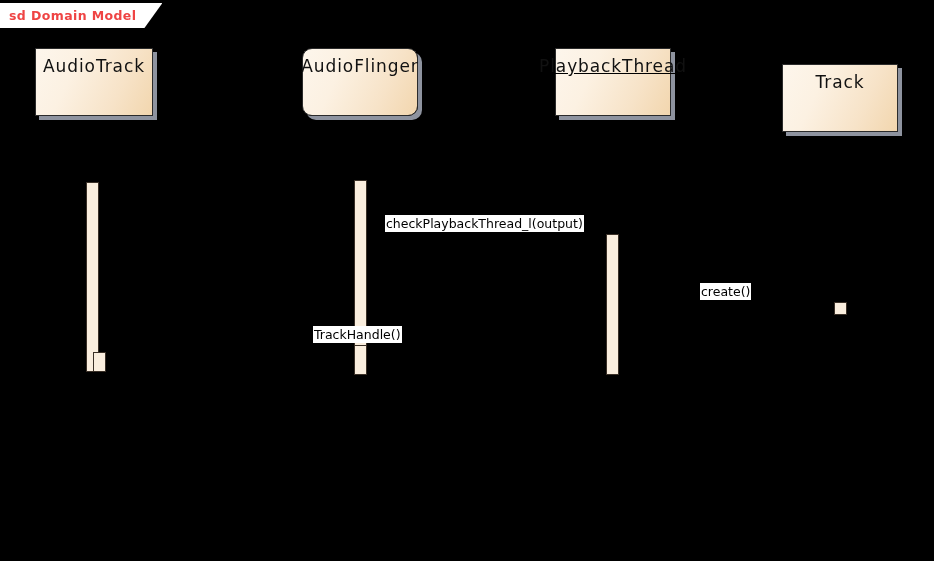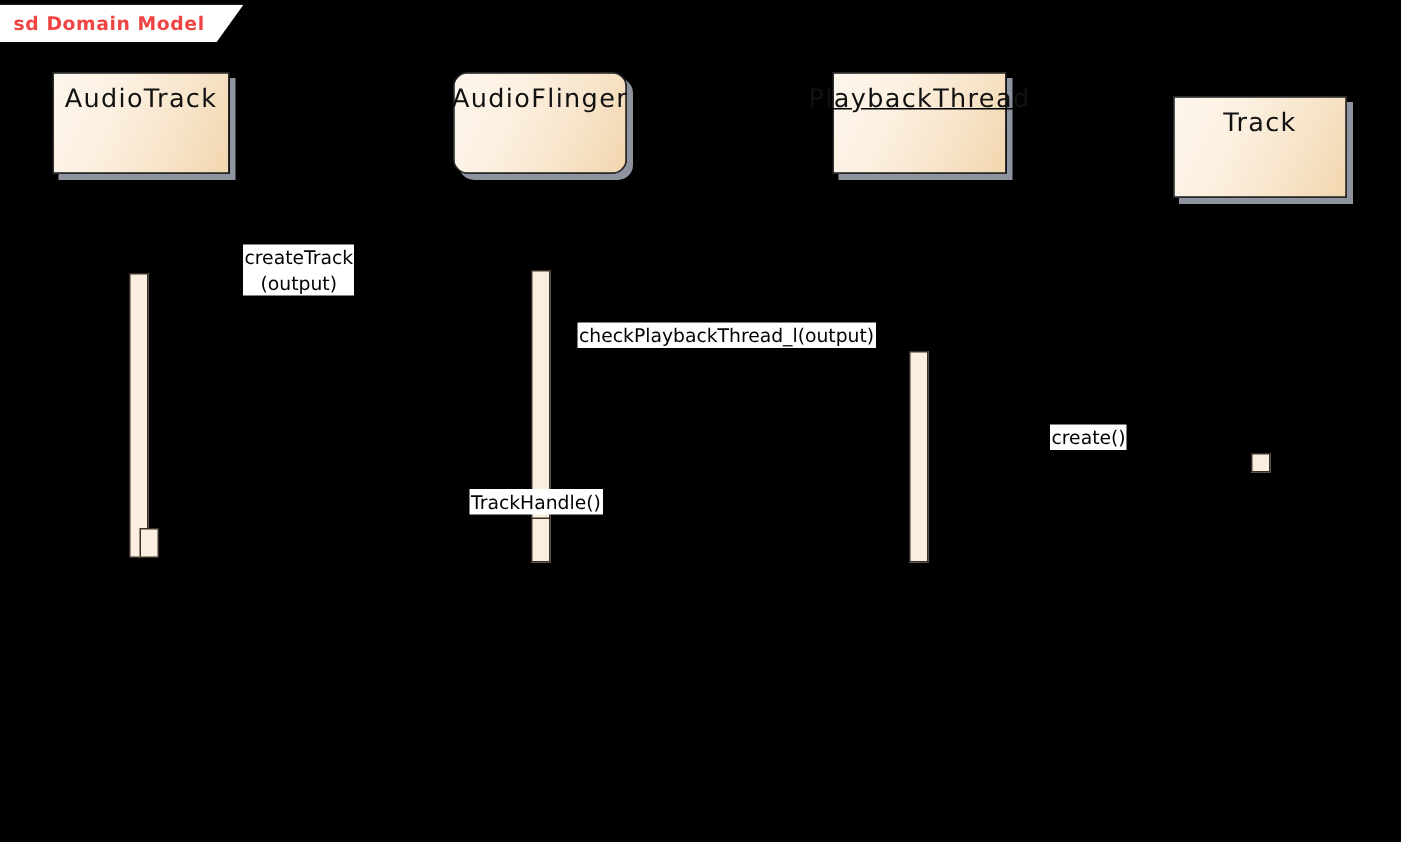--- a/index.html
+++ b/index.html
@@ -143,24 +143,20 @@
 
   <div class="activation" style="left:93px; top:352px; width:13px; height:20px;"></div>
 
   <div class="activation" style="left:354px; top:180px; width:13px; height:195px;"></div>
   <div class="activation-divider" style="left:354px; top:345px; width:13px;"></div>
 
   <div class="activation" style="left:606px; top:234px; width:13px; height:141px;"></div>
 
   <div class="activation" style="left:834px; top:302px; width:13px; height:13px;"></div>
 
-  <div class="msg-label two-line" style="left:162px; top:163px;">
-    <span>createTrack</span>
-    <span class="line2">(output)</span>
-  </div>
 
   <div class="msg-label" style="left:385px; top:215px;">checkPlaybackThread_l(output)</div>
 
   <div class="msg-label" style="left:700px; top:283px;text-align:right;">create()</div>
 
   <div class="msg-label" style="left:313px; top:326px;">TrackHandle()</div>
 
 </div>
 
 </body></html>

